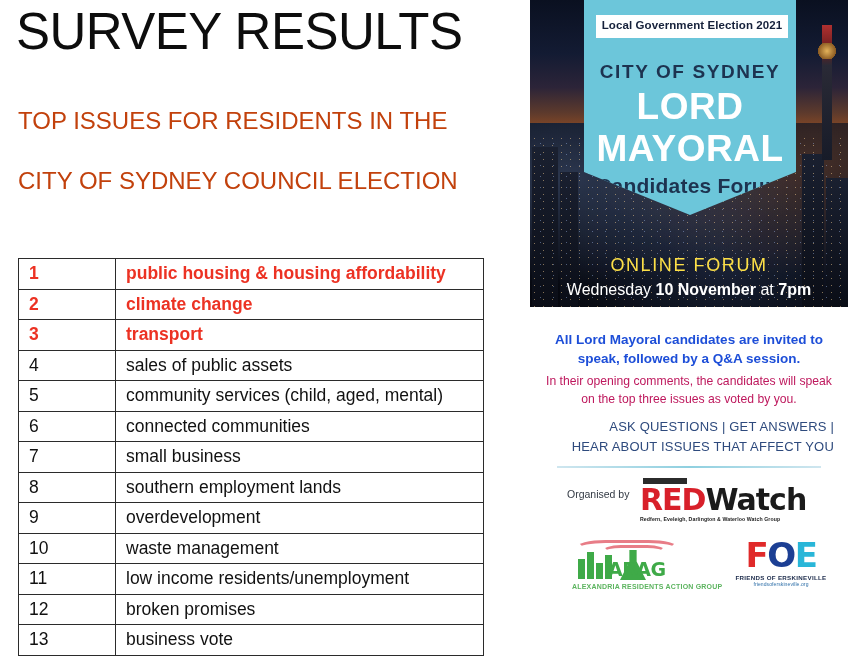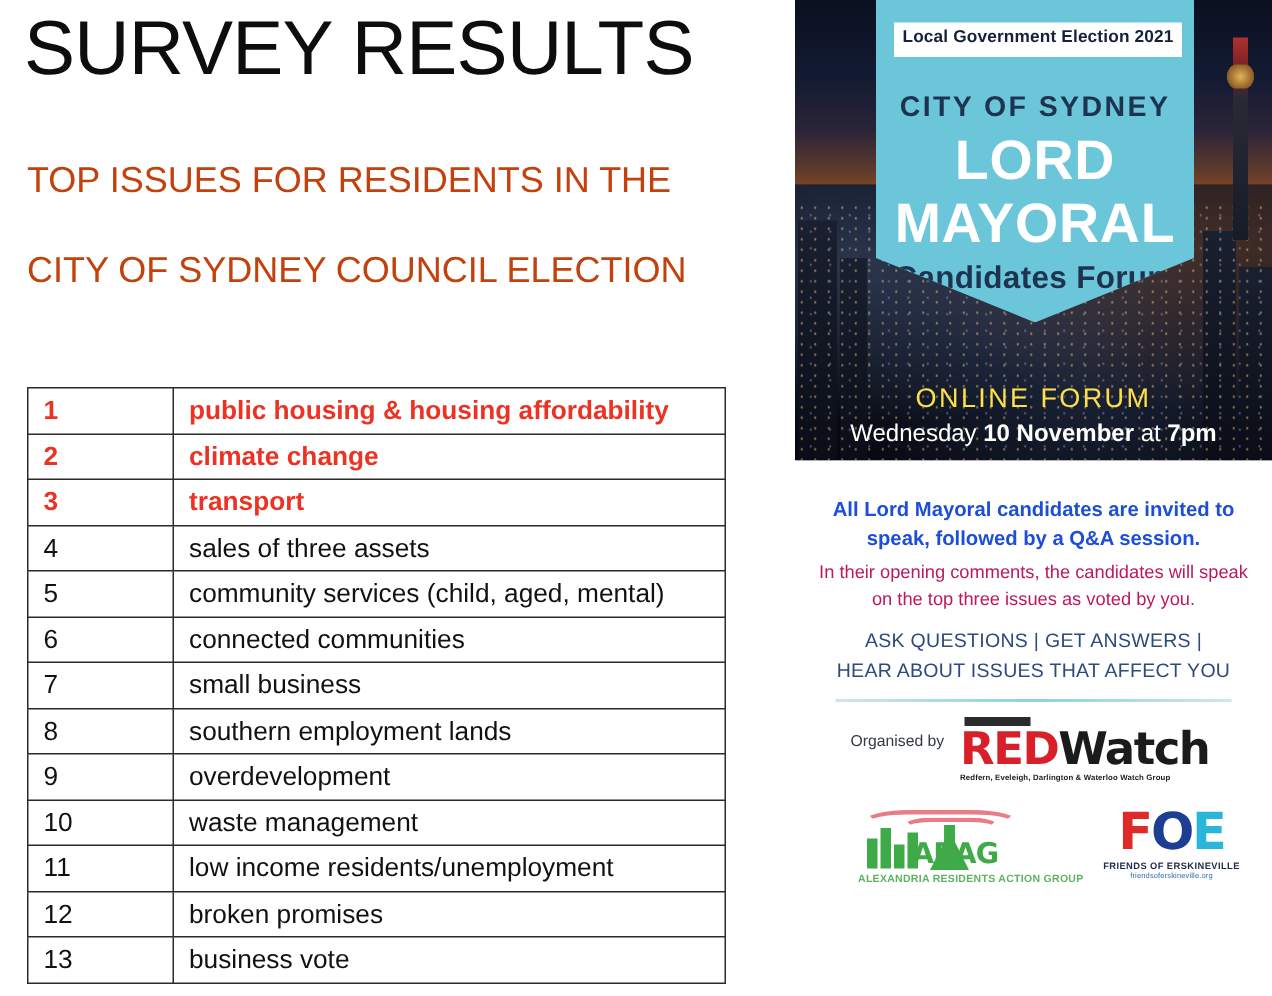--- a/index.html
+++ b/index.html
@@ -124,21 +124,21 @@
 
   .invite{
     position:absolute;left:14px;top:23px;width:290px;text-align:center;
     font-size:13.5px;font-weight:700;color:#1d4ed8;line-height:1.42;
   }
   .opening{
     position:absolute;left:16px;top:66px;width:286px;text-align:center;
     font-size:12.2px;font-weight:400;color:#be185d;line-height:1.45;
   }
   .asks{
-    position:absolute;left:14px;top:110px;width:290px;text-align:center;
+    position:absolute;left:14px;top:110px;width:290px;text-align:right;
     font-size:13px;font-weight:400;color:#2e4a7d;line-height:1.52;letter-spacing:0.2px;
   }
   .divider{
     position:absolute;left:27px;top:159px;width:264px;height:1.6px;
     background:linear-gradient(90deg,#cfe6ef,#8fd0e0,#cfe6ef);
   }
 
   .org-by{
     position:absolute;left:37px;top:182px;
     font-size:10.5px;color:#333a44;font-weight:400;line-height:1;
@@ -225,21 +225,21 @@
         <tr class="top3">
           <td class="rank">2</td>
           <td class="issue">climate change</td>
         </tr>
         <tr class="top3">
           <td class="rank">3</td>
           <td class="issue">transport</td>
         </tr>
         <tr>
           <td class="rank">4</td>
-          <td class="issue">sales of three assets</td>
+          <td class="issue">sales of public assets</td>
         </tr>
         <tr>
           <td class="rank">5</td>
           <td class="issue">community services (child, aged, mental)</td>
         </tr>
         <tr>
           <td class="rank">6</td>
           <td class="issue">connected communities</td>
         </tr>
         <tr>

